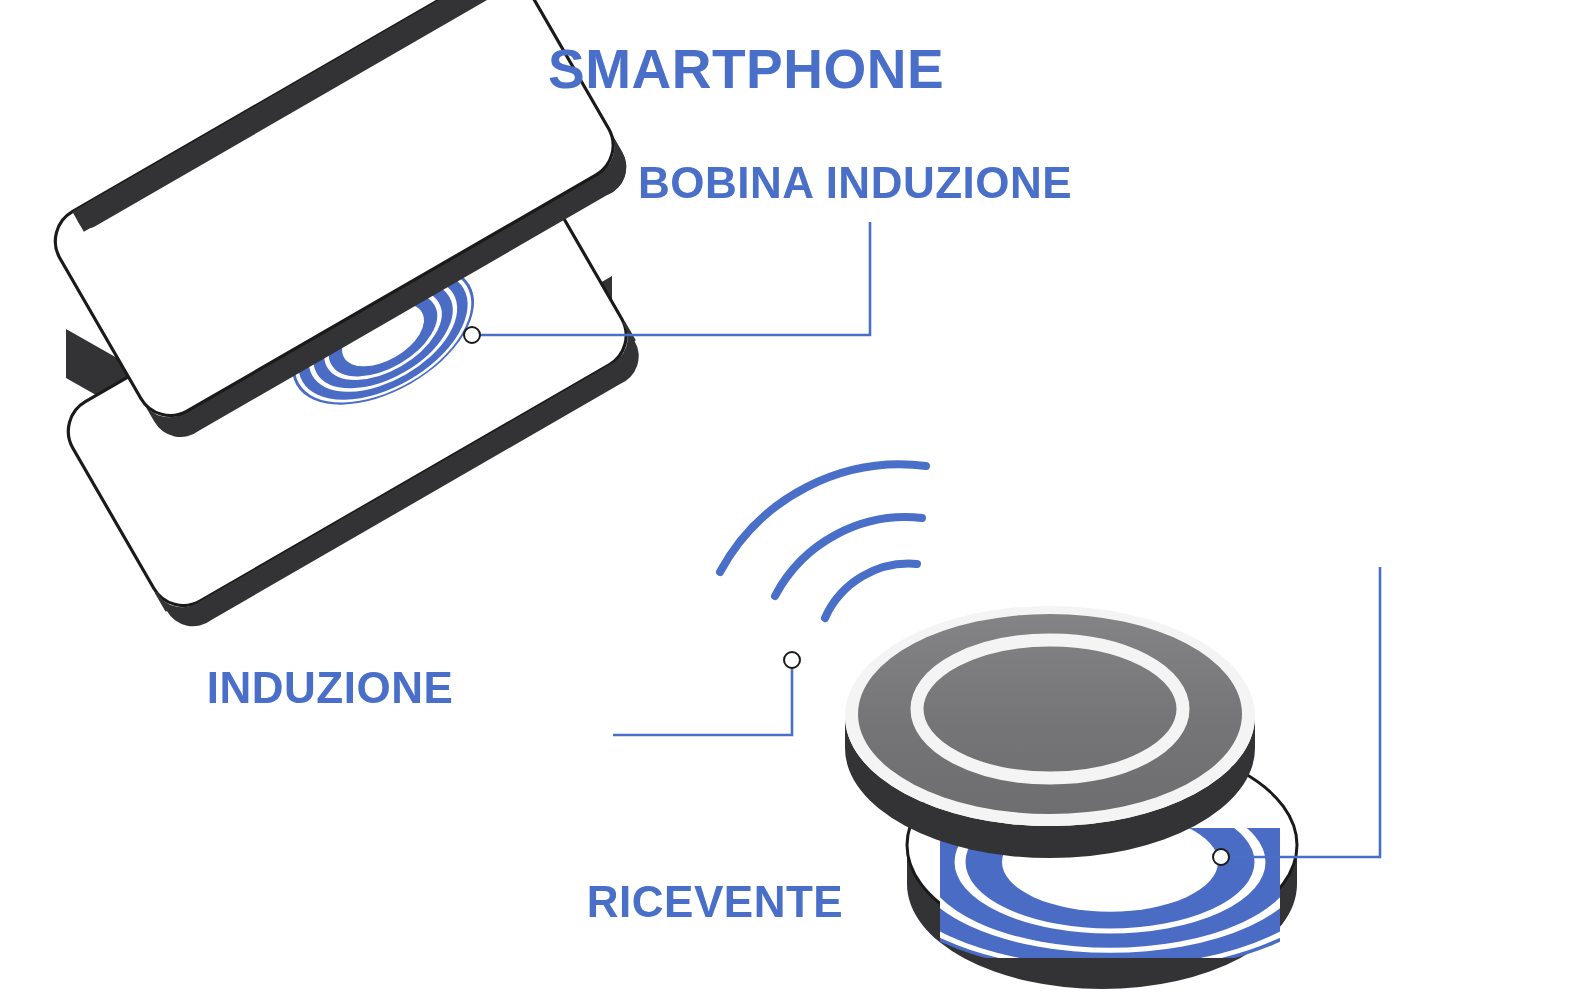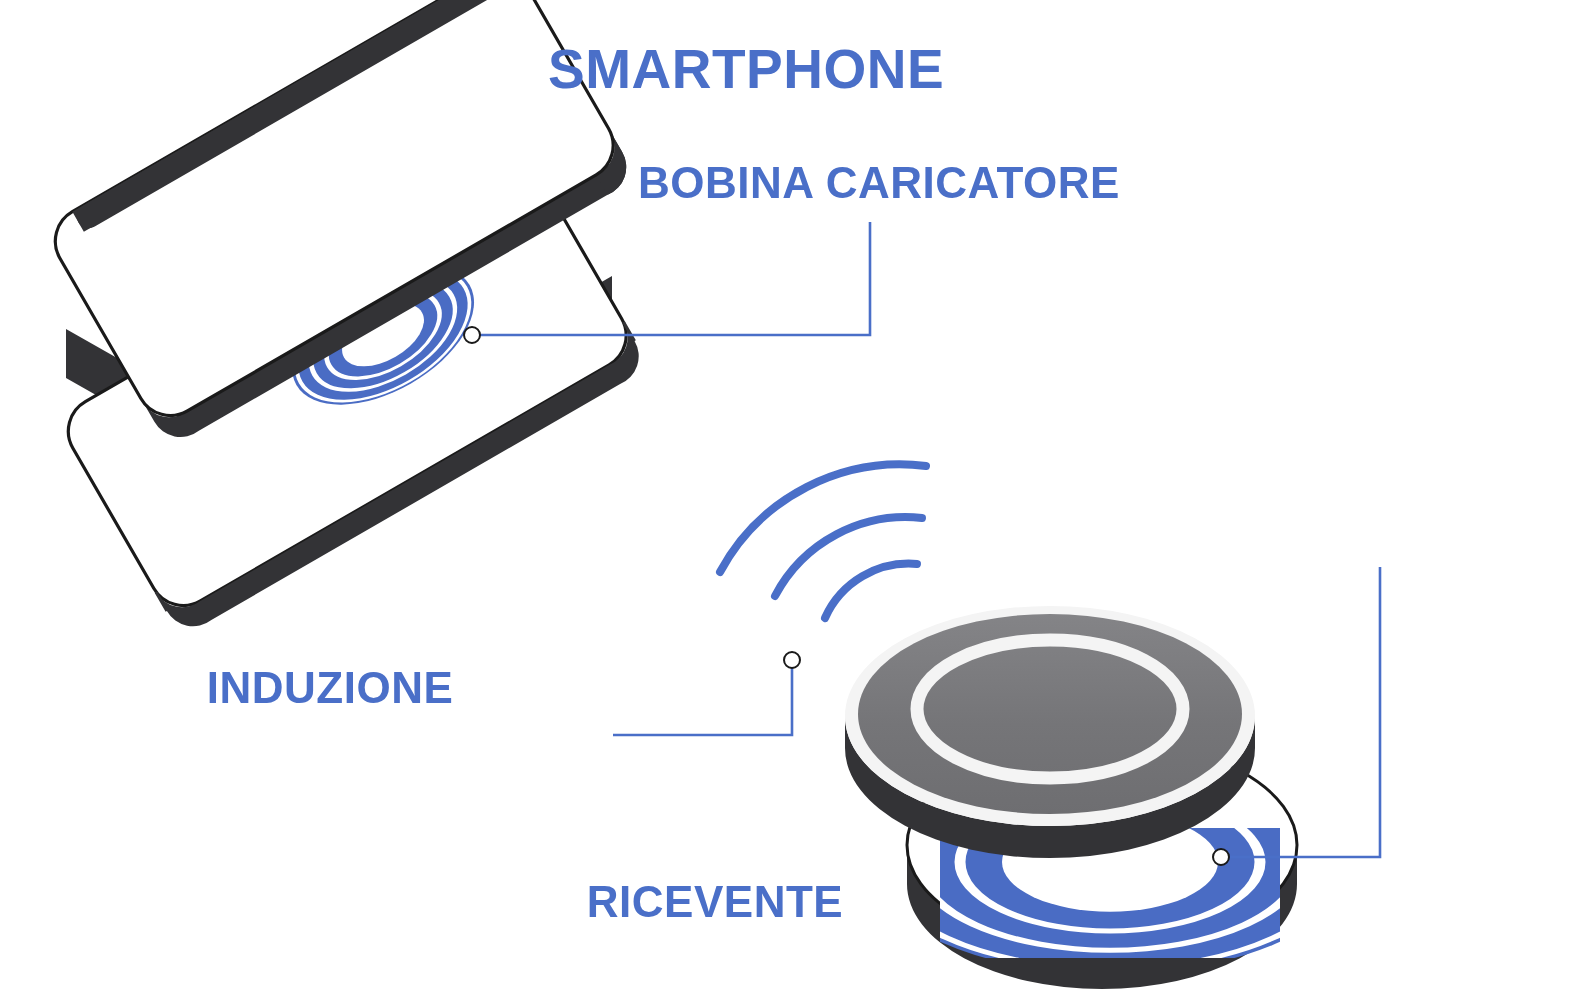--- a/index.html
+++ b/index.html
@@ -203,20 +203,20 @@
 
       <g>
         <path d="M 792,668 L 792,735 L 613,735"></path>
         <circle cx="792" cy="660" r="8" fill="#ffffff" stroke="#1a1a1a" stroke-width="2"></circle>
       </g>
     </g>
   </svg>
 
   <div class="label" id="label-smartphone">SMARTPHONE</div>
 
-  <div class="label" id="label-bobina-ricevente">BOBINA CARICATORE</div>
+  <div class="label" id="label-bobina-ricevente">BOBINA INDUZIONE</div>
 
 
   <div class="label" id="label-induzione"><span>INDUZIONE</span><br></div>
 
   <div class="label" id="label-caricatore"><br><span>RICEVENTE</span></div>
 
 </div>
 
 </body></html>

